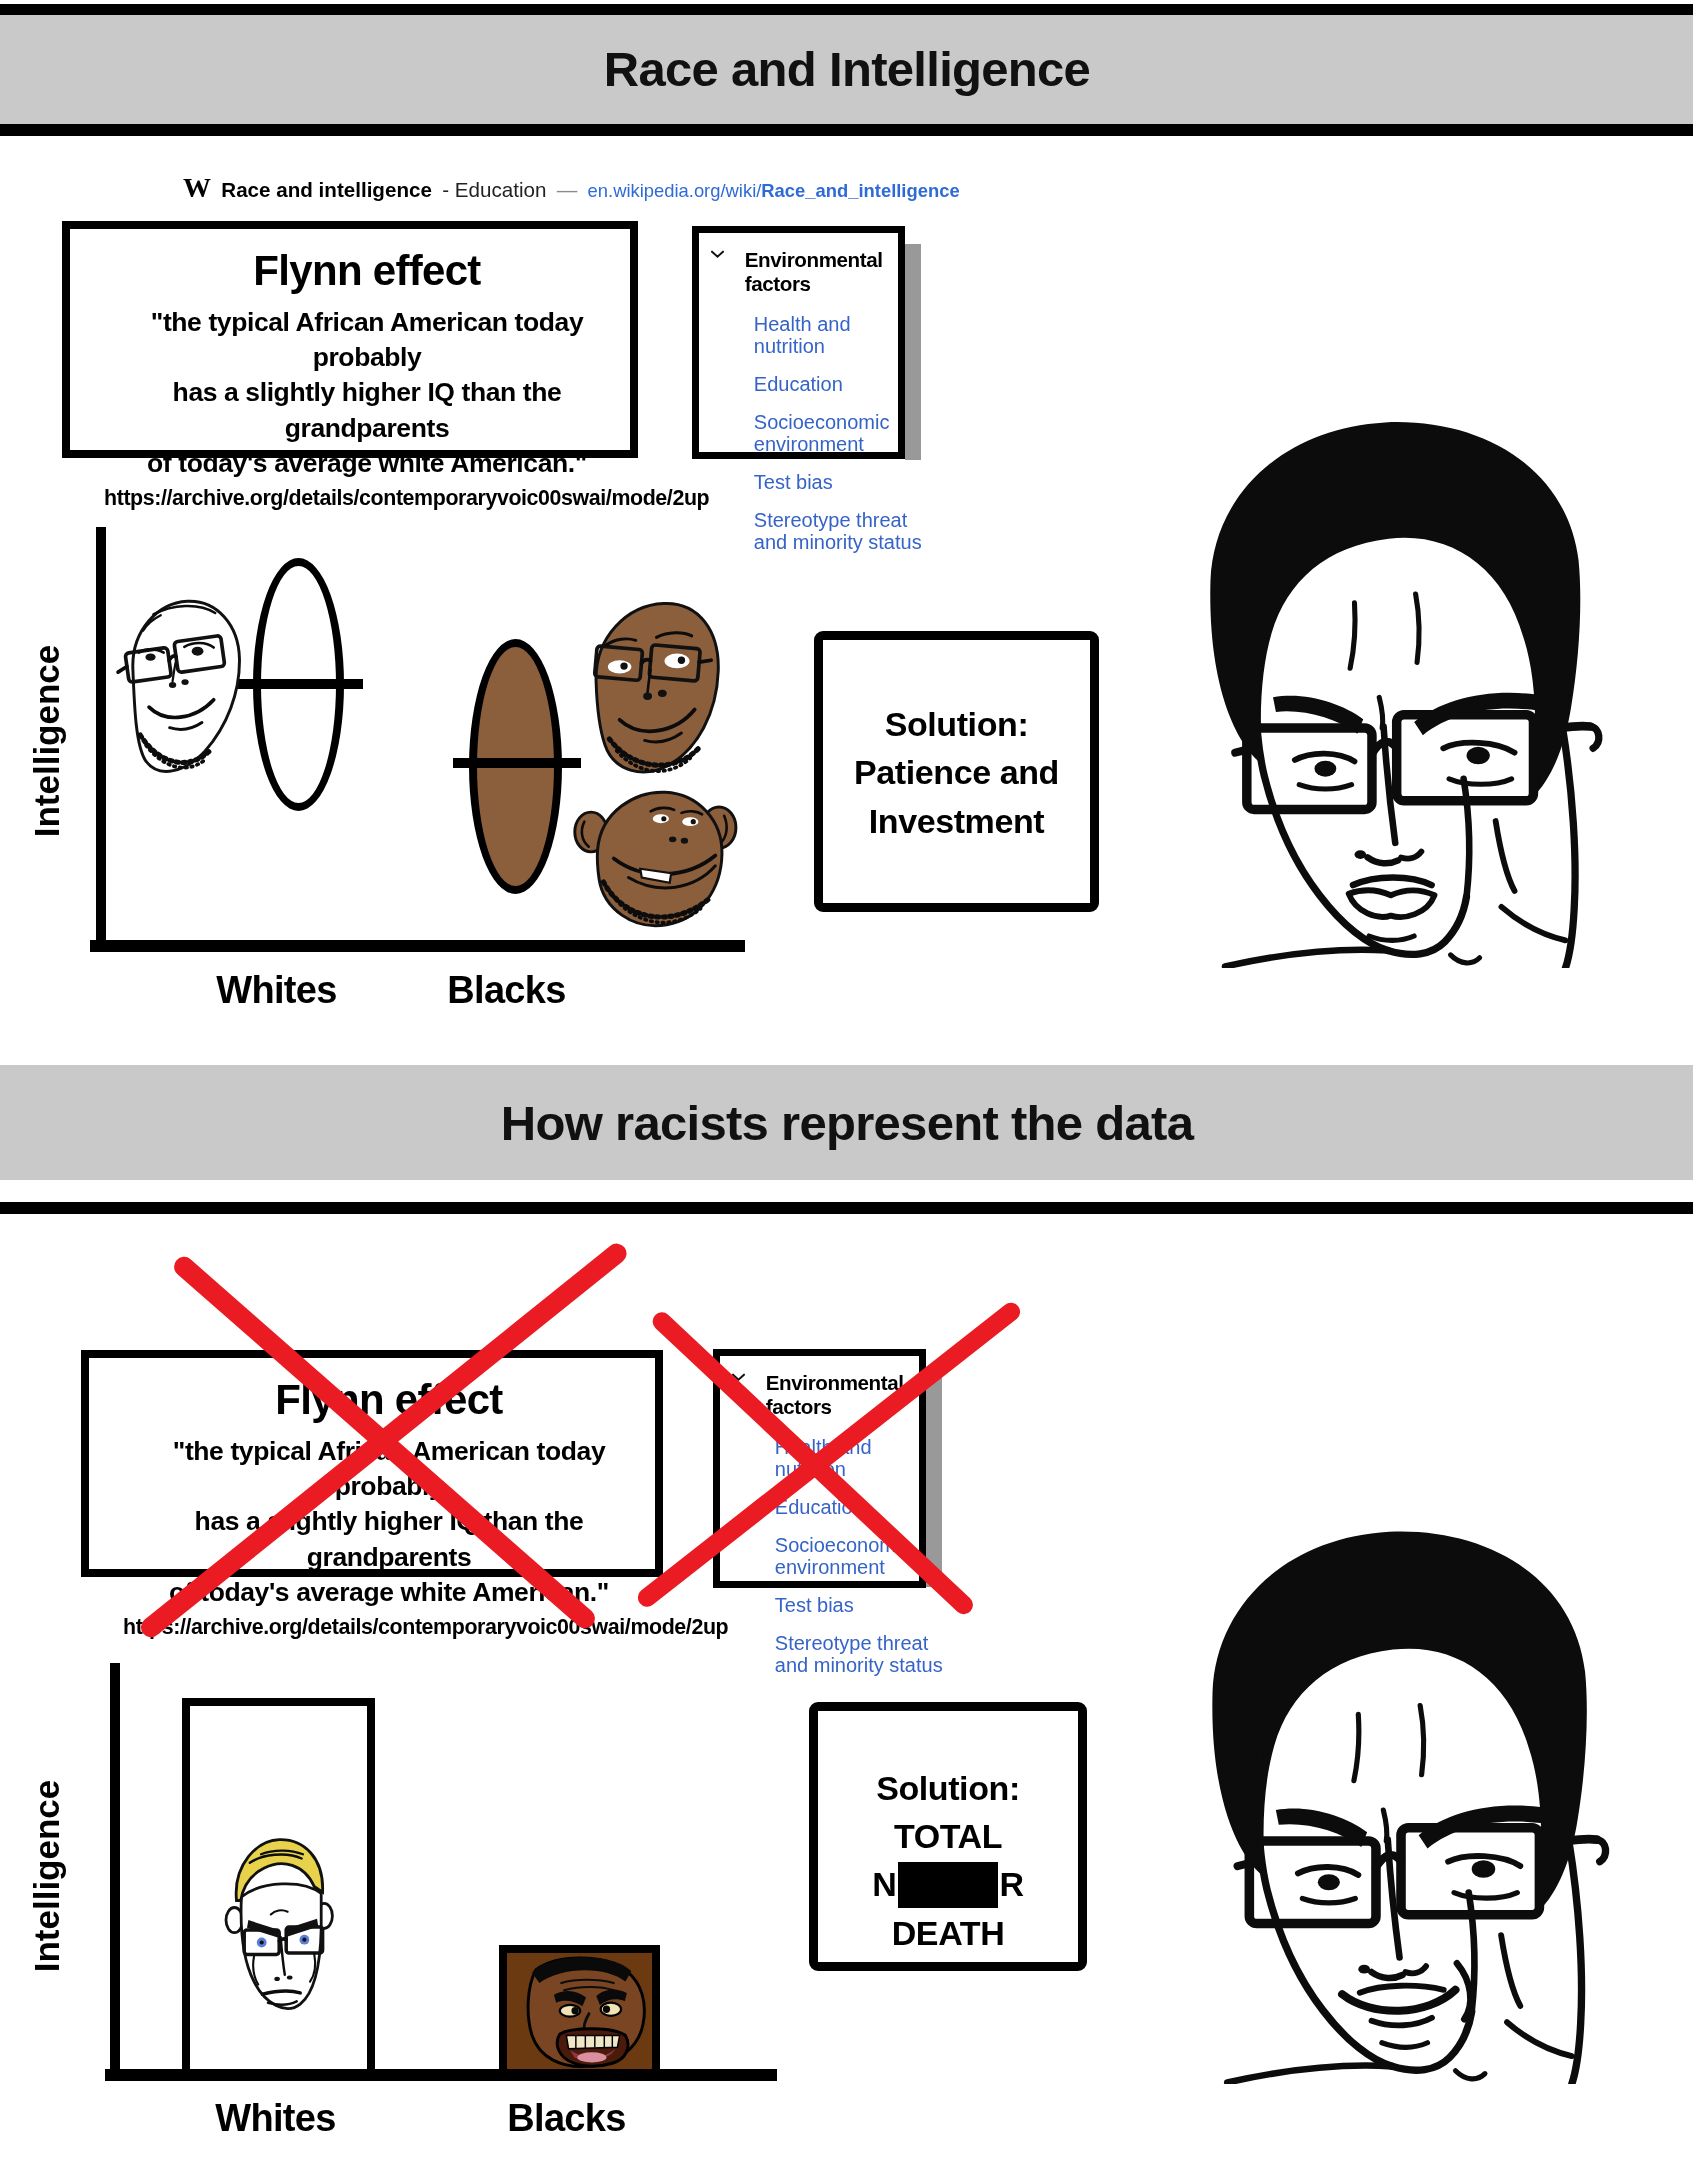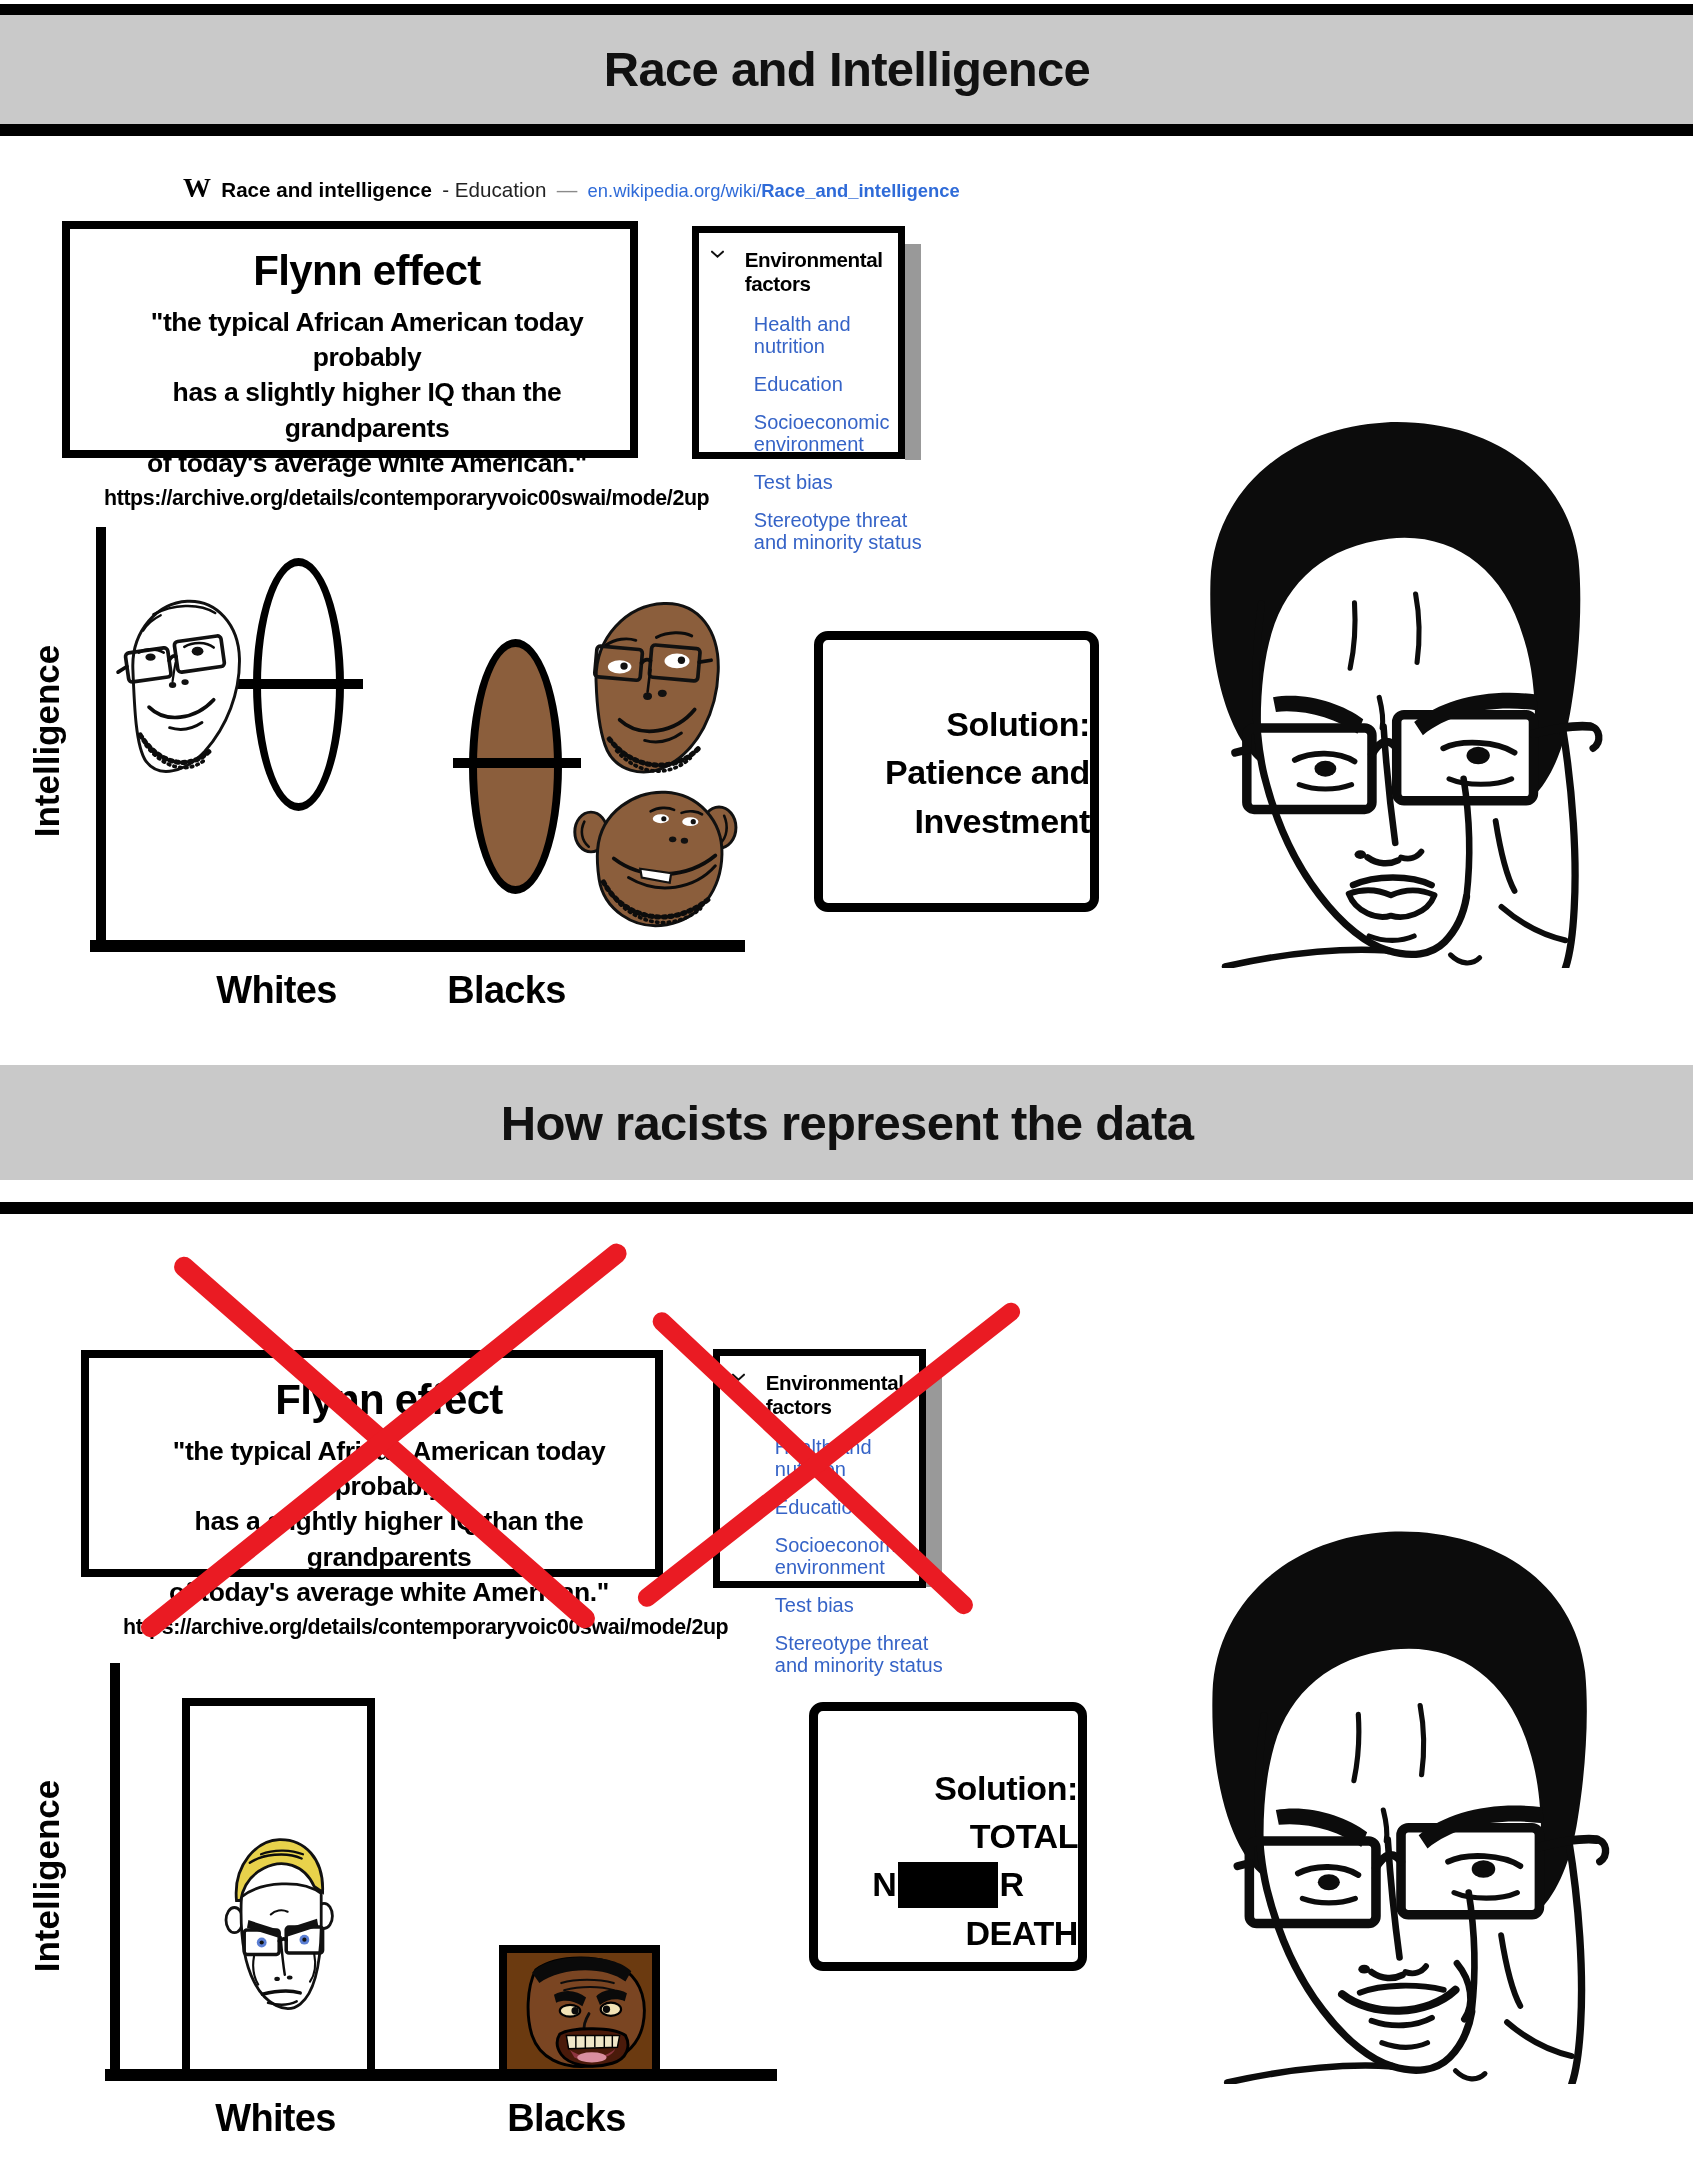--- a/index.html
+++ b/index.html
@@ -21,22 +21,22 @@
   .flynn-quote{font-size:26.5px;font-weight:700;line-height:1.33;margin-top:10.3px;letter-spacing:-0.4px;}
   .flynn-url{font-size:21.4px;font-weight:700;margin-top:4.4px;letter-spacing:-0.4px;}
   .envbox{background:#fff;border:7.4px solid #000;box-sizing:border-box;text-align:left;padding:14.7px 10.3px 0 11.8px;}
   .env-title{font-size:20.6px;font-weight:700;display:flex;align-items:flex-start;gap:21px;letter-spacing:-0.4px;}
   .env-links{margin:0;padding:1.5px 0 0 43px;list-style:none;}
   .env-links li{font-size:20px;color:#3563c7;line-height:1.12;margin-top:15.5px;}
   .shadow{background:#999;}
   .axis{background:#000;}
   .ylabel{font-size:35px;font-weight:700;transform:translate(-50%,-50%) rotate(-90deg);white-space:nowrap;}
   .catlabel{font-size:38px;font-weight:700;width:191px;text-align:center;letter-spacing:-0.7px;}
-  .solution{background:#fff;border:9.6px solid #000;border-radius:14px;box-sizing:border-box;
-            text-align:right;font-weight:700;}
+  .solution{background:#fff;border:9.6px solid #000;border-radius:9px;box-sizing:border-box;
+            text-align:center;font-weight:700;}
   .sol-line{font-size:34px;line-height:1.42;letter-spacing:-0.4px;}
   .censor-row{display:flex;align-items:center;justify-content:center;height:48px;}
   .censor-bar{width:100px;height:46px;background:#000;margin:0 1.5px;}
   .ellipse{border-radius:50%;box-sizing:border-box;border:8px solid #000;}
   svg .ln{fill:none;stroke:#0c0c0c;stroke-linecap:round;stroke-linejoin:round;}
 </style>
 </head>
 <body>
 
 <div id="page">

